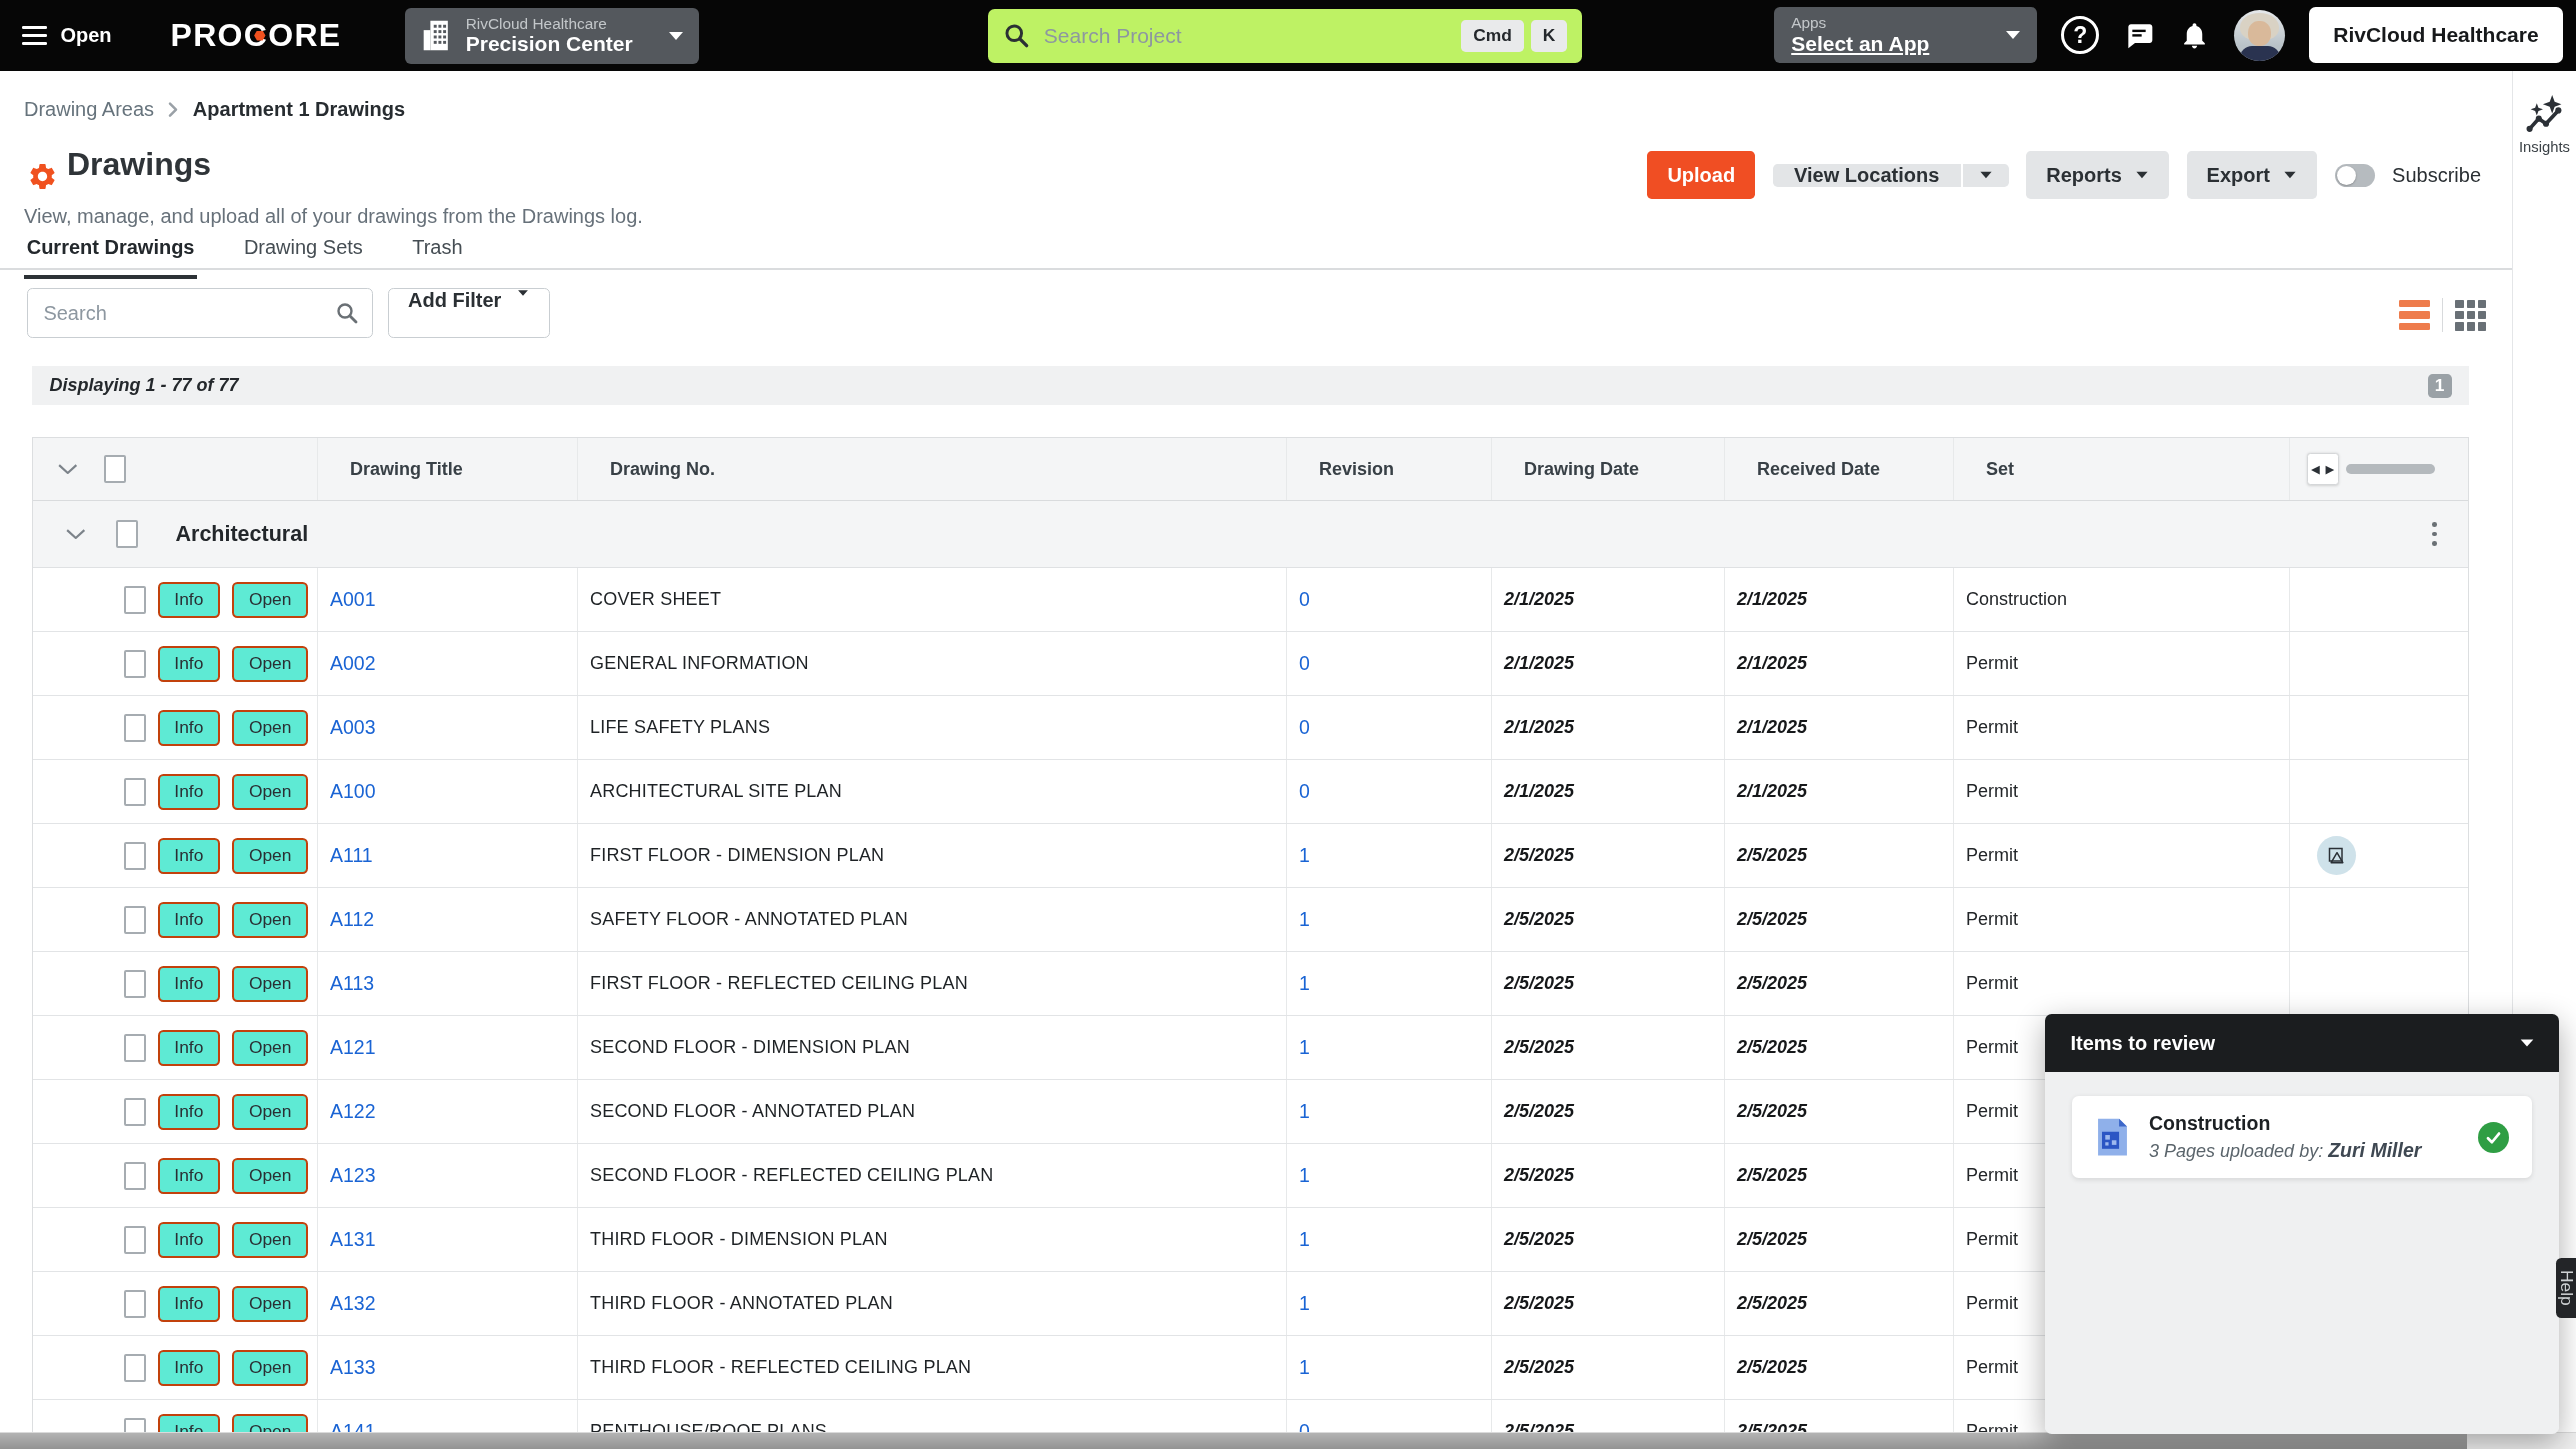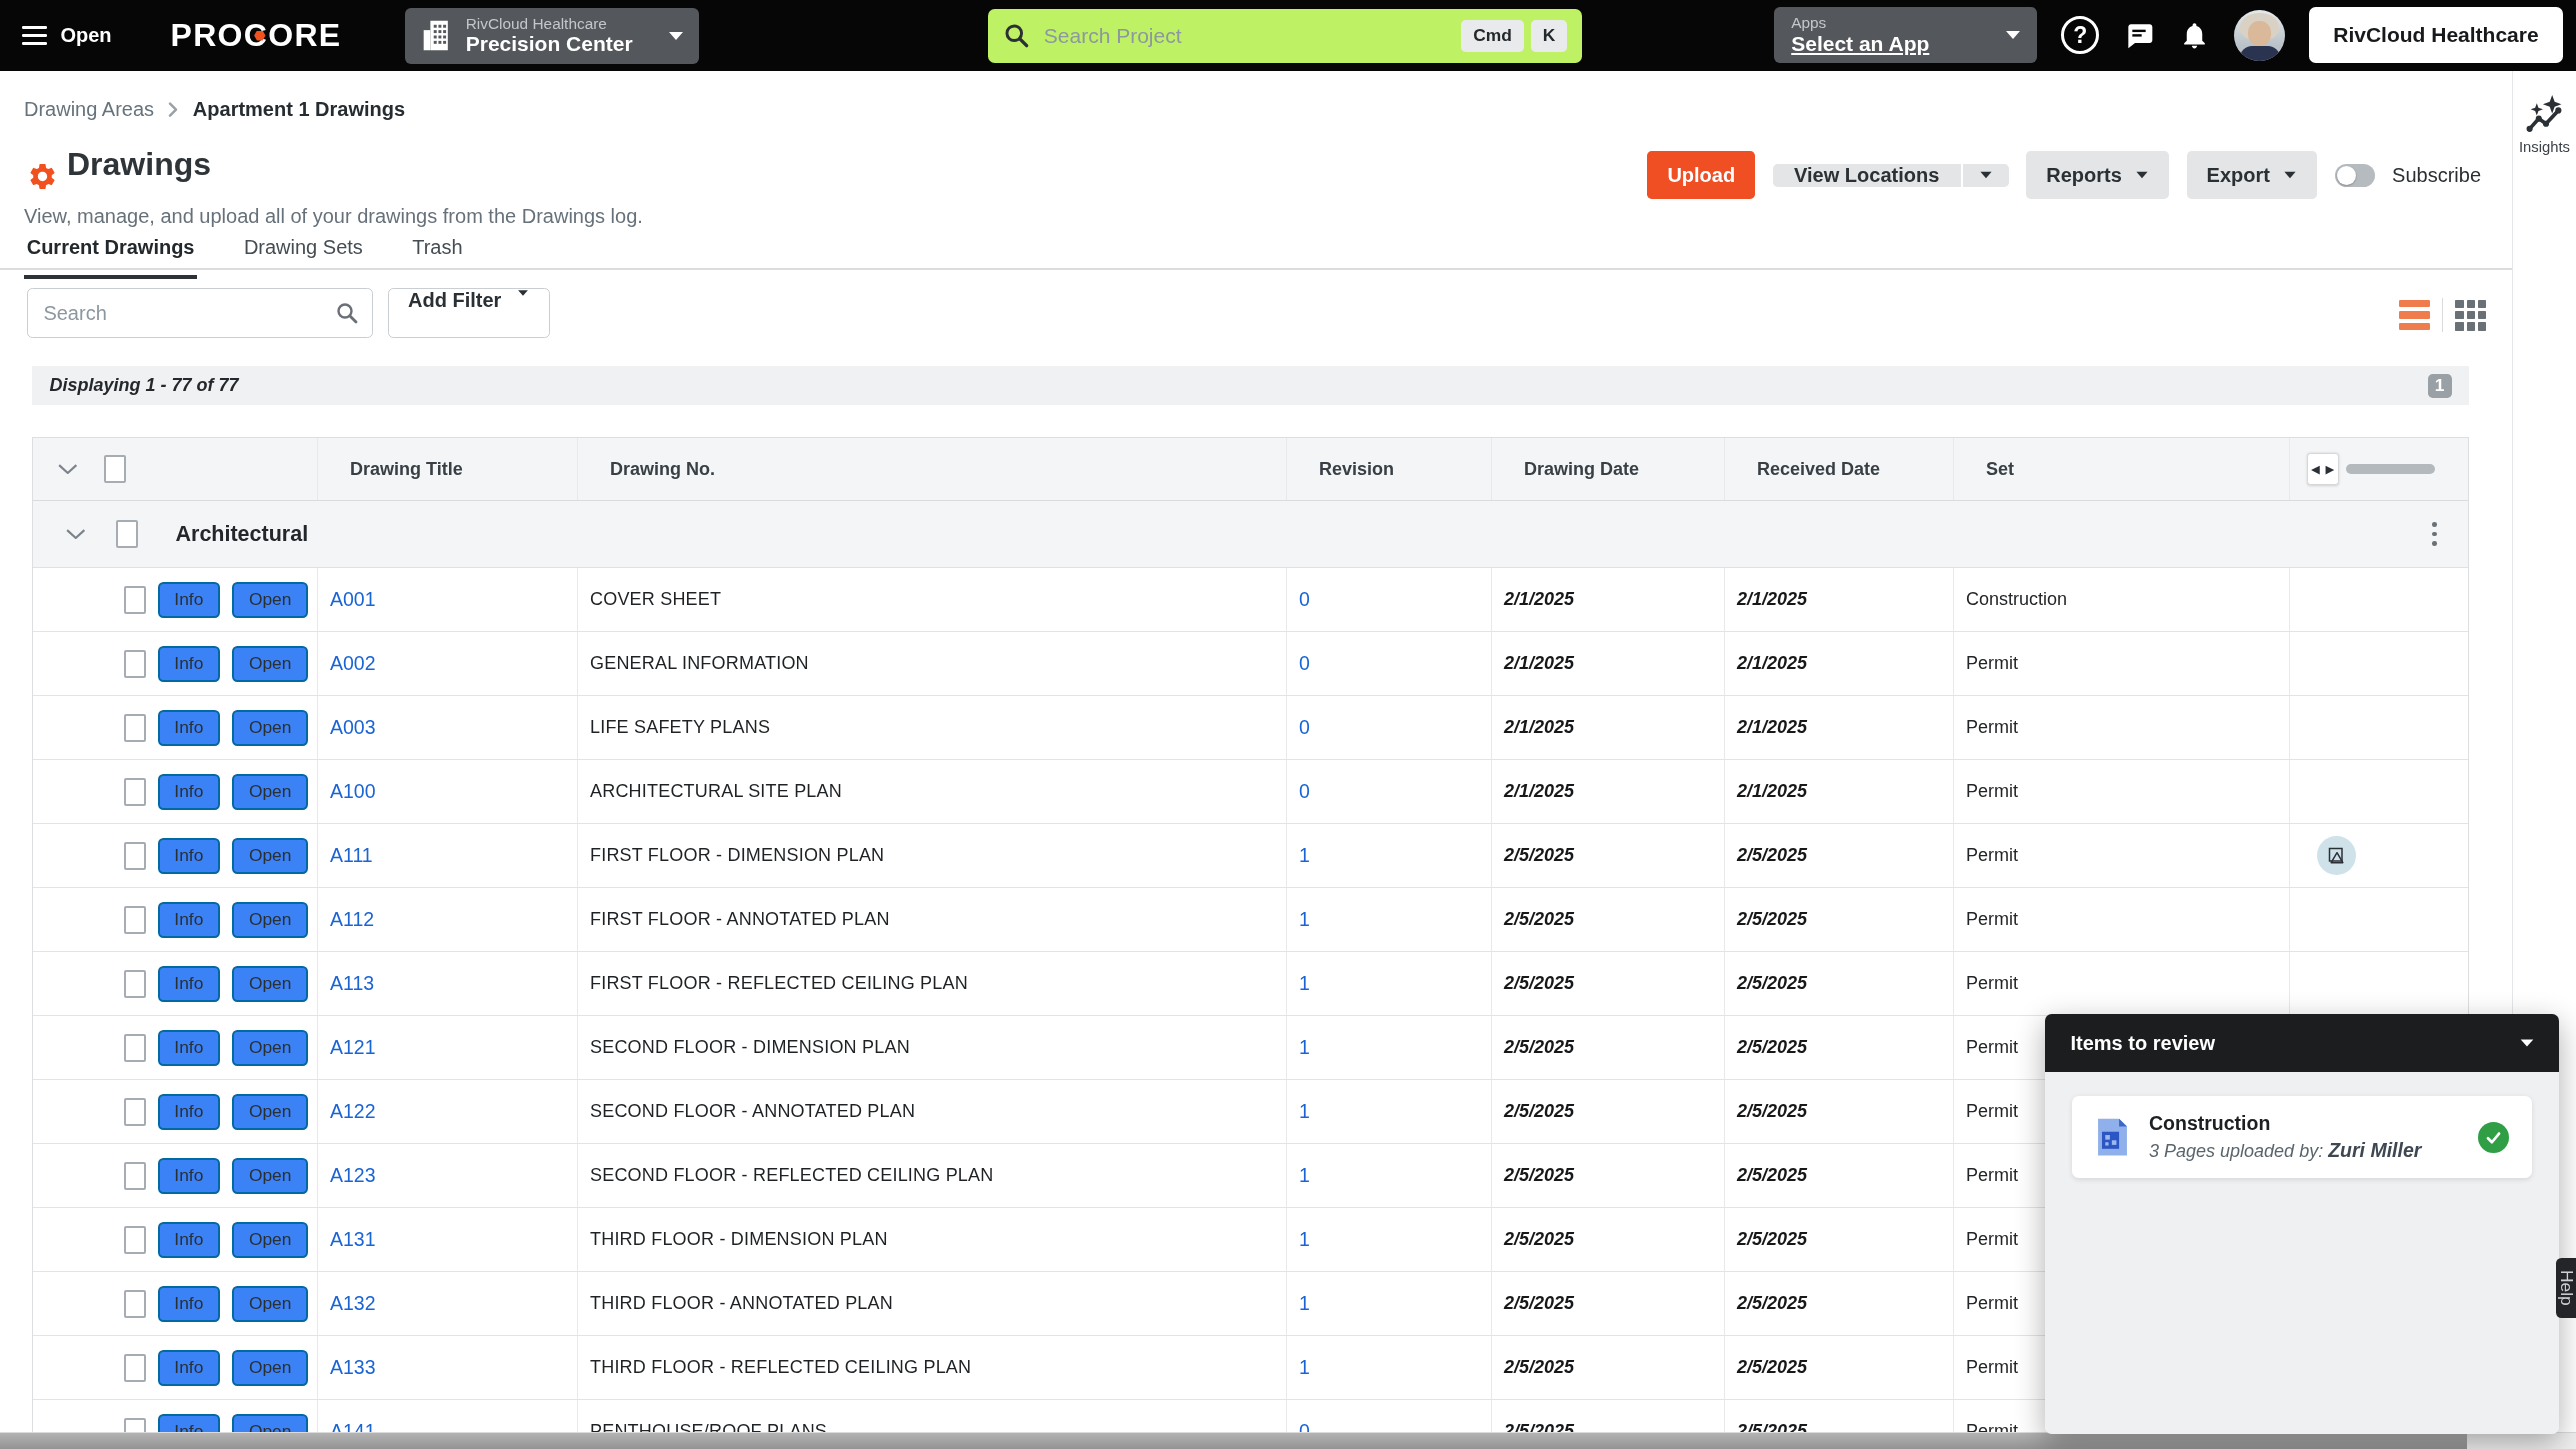--- a/index.html
+++ b/index.html
@@ -100,21 +100,21 @@
   .h-ctrl{padding-left:24px;gap:25.5px;}
   .group-row{height:67px;background:#f4f5f6;border-bottom:1.3px solid #dfe1e3;display:flex;align-items:center;position:relative;}
   .group-row .gr-chevron{margin-left:32px;}
   .group-row .cb{margin-left:29.5px;}
   .group-label{margin-left:38px;font-size:21.5px;font-weight:700;color:#23272b;}
   .kebab{position:absolute;right:31px;display:flex;flex-direction:column;gap:4.7px;cursor:pointer;}
   .kebab i{width:4.7px;height:4.7px;border-radius:50%;background:#6a7075;}
   .trow{height:64px;border-bottom:1.3px solid #e2e4e6;background:#fff;}
   .cb{width:21.5px;height:28px;border:2px solid #a6acb1;border-radius:2px;background:#fff;display:inline-block;cursor:pointer;flex:none;}
   .c-ctrl{padding-left:91px;gap:12px;}
-  .rbtn{height:36px;min-width:62px;padding:0 14.8px;border:2px solid #0369a1;border-radius:5.4px;background:#3b82f6;font-size:17.4px;color:#2a2f33;cursor:pointer;}
+  .rbtn{height:36px;min-width:62px;padding:0 14.8px;border:2px solid #c2410c;border-radius:5.4px;background:#5eead4;font-size:17.4px;color:#2a2f33;cursor:pointer;}
   .lnk{color:#1a64d4;text-decoration:none;font-size:19.5px;cursor:pointer;}
   .c-no,.c-rev,.c-title,.c-date,.c-set{padding-left:12px;}
   .c-title{font-size:18px;color:#1e2225;letter-spacing:0.2px;}
   .c-date{font-size:18px;font-weight:700;font-style:italic;color:#16181a;}
   .c-set{font-size:18px;color:#232629;}
   .scroll-widget{display:flex;align-items:center;gap:6.7px;padding-left:17.4px;}
   .sw-box{width:32px;height:32px;background:#fff;border:1.3px solid #d5d7d9;border-radius:3.4px;box-shadow:0 0.7px 2.7px rgba(0,0,0,.15);display:flex;align-items:center;justify-content:center;font-size:11.4px;color:#2b3036;letter-spacing:1.3px;cursor:pointer;}
   .sw-bar{width:89px;height:10px;border-radius:5.4px;background:#b4b9bd;cursor:pointer;}
   .markup-chip{margin-left:27px;width:39px;height:39px;border-radius:50%;background:#cfe2ea;display:flex;align-items:center;justify-content:center;cursor:pointer;}
 
@@ -448,21 +448,21 @@
         </div>
         <div class="grid-row trow">
           <div class="cell c-ctrl">
             <span class="cb"></span>
             <button class="rbtn">Info</button>
             <button class="rbtn">Open</button>
           </div>
           <div class="cell c-no">
             <a class="lnk">A112</a>
           </div>
-          <div class="cell c-title">FIRST FLOOR - ANNOTATED PLAN</div>
+          <div class="cell c-title">SAFETY FLOOR - ANNOTATED PLAN</div>
           <div class="cell c-rev">
             <a class="lnk">1</a>
           </div>
           <div class="cell c-date">2/5/2025</div>
           <div class="cell c-date">2/5/2025</div>
           <div class="cell c-set">Permit</div>
           <div class="cell c-extra"></div>
         </div>
         <div class="grid-row trow">
           <div class="cell c-ctrl">

